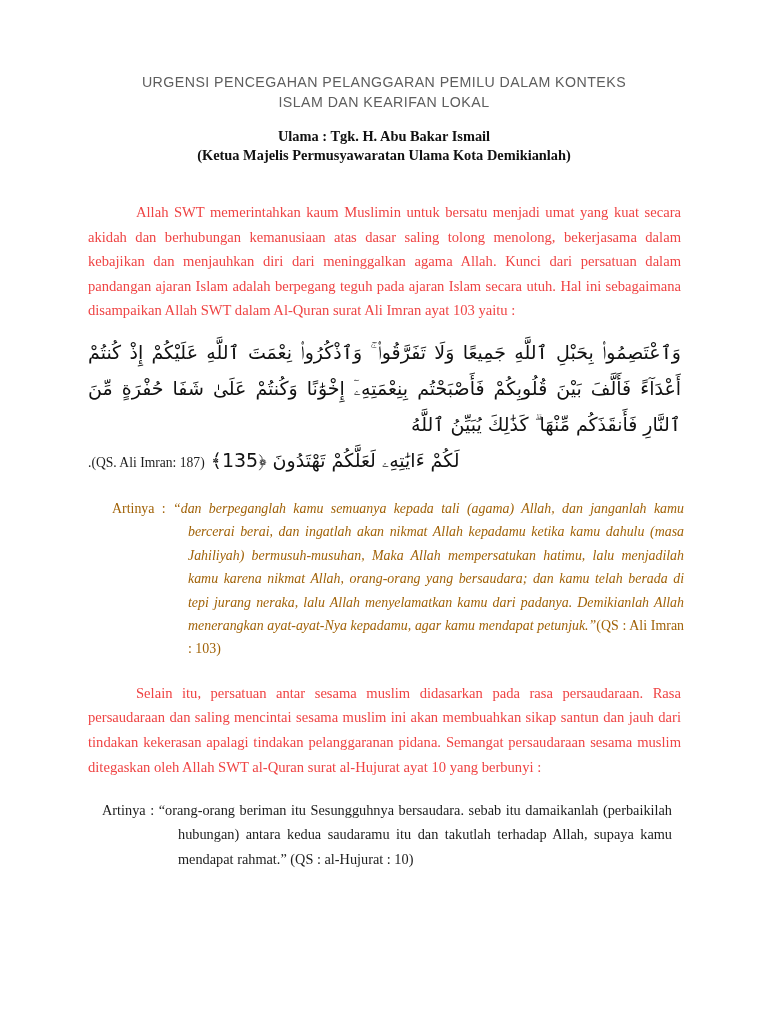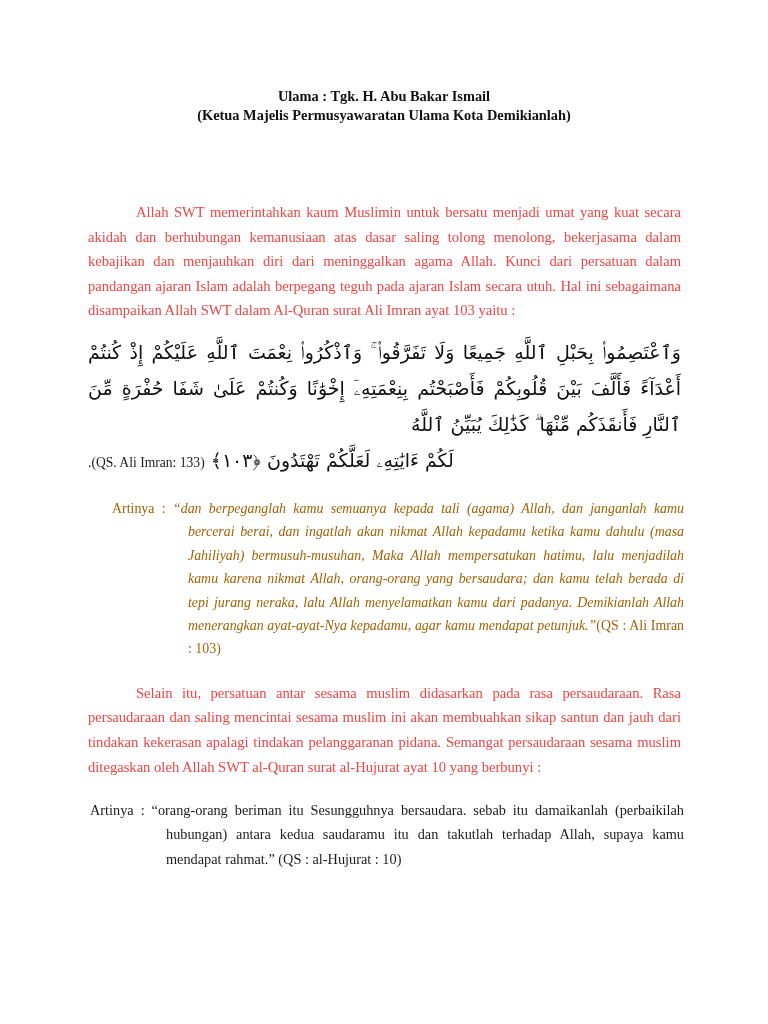--- a/index.html
+++ b/index.html
@@ -109,55 +109,59 @@
   }
   .artinya-outer {
     margin-left: 24px;
     width: 572px;
   }
   .artinya .lbl { font-style: normal; }
   .artinya .quote { font-style: italic; }
   .artinya .cite { font-style: normal; }
 
   .artinya-plain {
-    margin: 0;
+    margin: 12px;
     padding-left: 76px;
     text-indent: -76px;
     font-size: 14.3px;
     line-height: 24.2px;
     text-align: justify;
     color: #1c1c1c;
     font-family: Liberation Serif, serif;
   }
   .artinya-plain-outer {
     margin-left: 2px;
     width: 594px;
   }
 </style>
 </head>
 <body>
 
 <div class="page">
 
   <div class="title-block">
+    <h1 class="doc-title">
+      <span class="tl1">URGENSI PENCEGAHAN PELANGGARAN PEMILU DALAM KONTEKS</span>
+      <span class="tl2">ISLAM DAN KEARIFAN LOKAL</span>
+    </h1>
     <div class="byline">
       <span class="b1">Ulama : Tgk. H. Abu Bakar Ismail</span>
       <span class="b2">(Ketua Majelis Permusyawaratan Ulama Kota Demikianlah)</span>
     </div>
   </div>
 
   <div class="body-col">
 
     <p class="para indent">Allah SWT memerintahkan kaum Muslimin untuk bersatu menjadi umat yang kuat secara akidah dan berhubungan kemanusiaan atas dasar saling tolong menolong, bekerjasama dalam kebajikan dan menjauhkan diri dari meninggalkan agama Allah. Kunci dari persatuan dalam pandangan ajaran Islam adalah berpegang teguh pada ajaran Islam secara utuh. Hal ini sebagaimana disampaikan Allah SWT dalam Al-Quran surat Ali Imran ayat 103 yaitu :</p>
 
     <div class="arabic">
       <span>وَٱعْتَصِمُوا۟ بِحَبْلِ ٱللَّهِ جَمِيعًا وَلَا تَفَرَّقُوا۟ ۚ وَٱذْكُرُوا۟ نِعْمَتَ ٱللَّهِ عَلَيْكُمْ إِذْ كُنتُمْ أَعْدَآءً فَأَلَّفَ بَيْنَ قُلُوبِكُمْ فَأَصْبَحْتُم بِنِعْمَتِهِۦٓ إِخْوَٰنًا وَكُنتُمْ عَلَىٰ شَفَا حُفْرَةٍ مِّنَ ٱلنَّارِ فَأَنقَذَكُم مِّنْهَا ۗ كَذَٰلِكَ يُبَيِّنُ ٱللَّهُ</span>
       <span class="lastline">
-        <span>لَكُمْ ءَايَٰتِهِۦ لَعَلَّكُمْ تَهْتَدُونَ ﴿١٠٣﴾</span>
-        <span class="verse-ref">(QS. Ali Imran: 133).</span>
+        <span>لَكُمْ ءَايَٰتِهِۦ لَعَلَّكُمْ تَهْتَدُونَ ﴿135﴾</span>
+        <span class="verse-ref">(QS. Ali Imran: 187).</span>
       </span>
     </div>
 
     <div class="artinya-outer" style="margin-top:16px;">
       <p class="artinya"><span class="lbl">Artinya : </span><span class="quote">“dan berpeganglah kamu semuanya kepada tali (agama) Allah, dan janganlah kamu bercerai berai, dan ingatlah akan nikmat Allah kepadamu ketika kamu dahulu (masa Jahiliyah) bermusuh-musuhan, Maka Allah mempersatukan hatimu, lalu menjadilah kamu karena nikmat Allah, orang-orang yang bersaudara; dan kamu telah berada di tepi jurang neraka, lalu Allah menyelamatkan kamu dari padanya. Demikianlah Allah menerangkan ayat-ayat-Nya kepadamu, agar kamu mendapat petunjuk.”</span><span class="cite">(QS : Ali Imran : 103)</span></p>
     </div>
 
     <p class="para indent" style="margin-top:20px;">Selain itu, persatuan antar sesama muslim didasarkan pada rasa persaudaraan. Rasa persaudaraan dan saling mencintai sesama muslim ini akan membuahkan sikap santun dan jauh dari tindakan kekerasan apalagi tindakan pelanggaranan pidana. Semangat persaudaraan sesama muslim ditegaskan oleh Allah SWT al-Quran surat al-Hujurat ayat 10 yang berbunyi :</p>
 
 

